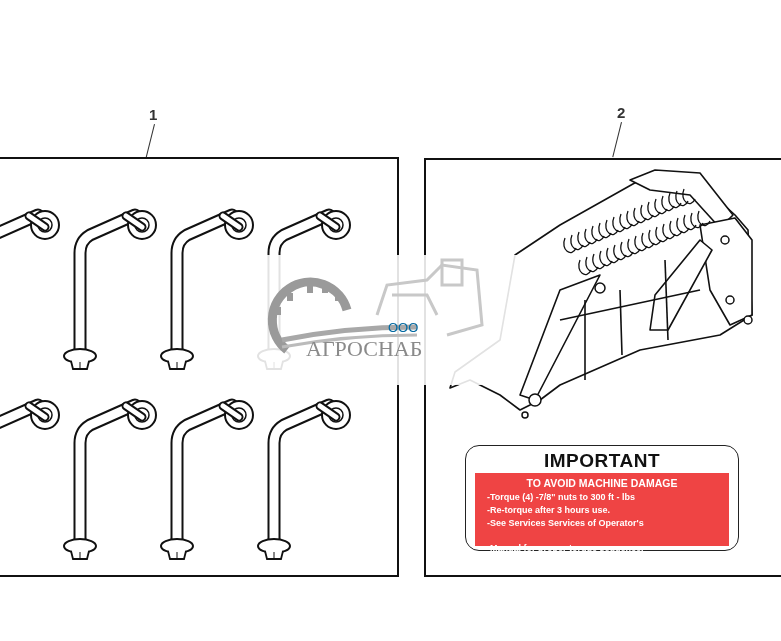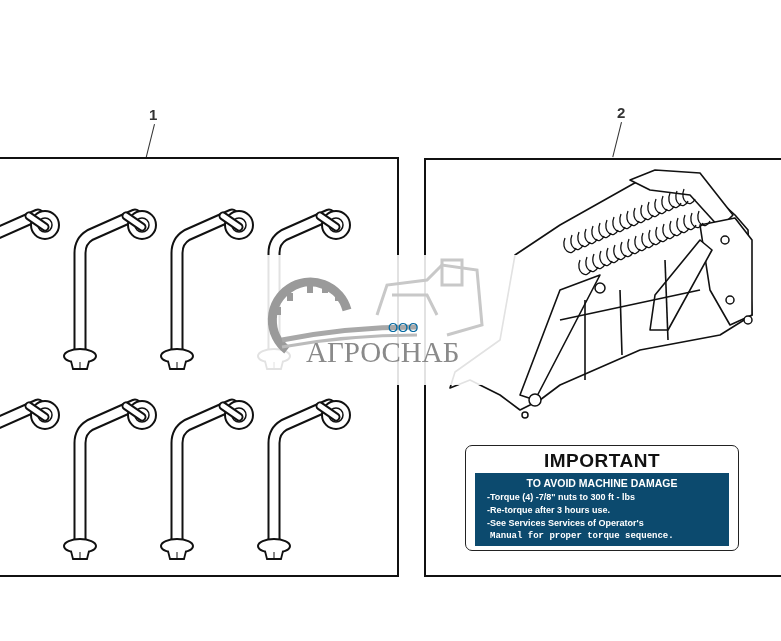--- a/index.html
+++ b/index.html
@@ -3,28 +3,28 @@
 <meta charset="utf-8">
 <style>
   html,body{margin:0;padding:0;background:#ffffff;}
   body{width:781px;height:641px;position:relative;overflow:hidden;font-family:"Liberation Sans",sans-serif;}
   .box{position:absolute;border:2px solid #111;background:#fff;box-sizing:border-box;}
   #box1{left:-4px;top:157px;width:403px;height:420px;}
   #box2{left:424px;top:158px;width:370px;height:419px;border-right:none;}
   .callout{position:absolute;font-size:15px;font-weight:bold;color:#333;}
   .leader{position:absolute;width:1px;background:#333;transform-origin:top left;}
   svg{position:absolute;left:0;top:0;}
-  .label{position:absolute;left:465px;top:445px;width:274px;height:106px;border:1.5px solid #222;border-radius:7px;background:#fff;box-sizing:border-box;}
+  .label{position:absolute;left:465px;top:445px;width:274px;height:106px;border:1.5px solid #222;border-radius:14px;background:#fff;box-sizing:border-box;}
   .label-title{position:absolute;left:0;right:0;top:4px;text-align:center;font-size:19px;font-weight:bold;letter-spacing:0.5px;color:#111;}
-  .label-body{position:absolute;left:9px;right:9px;top:27px;height:73px;background:#0c4a6e;color:#fff;font-size:9px;font-weight:bold;}
+  .label-body{position:absolute;left:9px;right:9px;top:27px;height:73px;background:#ef4444;color:#fff;font-size:9px;font-weight:bold;}
   .label-heading{text-align:center;font-size:10.5px;margin-top:4px;}
   .label-line{margin-left:12px;margin-top:3px;}
-  .label-line.indent{margin-left:15px;margin-top:3px;font-family:Liberation Mono, monospace;}
+  .label-line.indent{margin-left:15px;margin-top:15px;}
   .watermark{position:absolute;left:247px;top:255px;width:275px;height:130px;background:rgba(255,255,255,0.88);}
-  .wm-text{position:absolute;left:306px;top:336px;font-family:"Liberation Serif",serif;font-size:29px;color:#8a8a8a;letter-spacing:0px;}
+  .wm-text{position:absolute;left:306px;top:336px;font-family:"Liberation Serif",serif;font-size:22px;color:#8a8a8a;letter-spacing:0px;}
   .wm-ooo{position:absolute;left:388px;top:320px;font-size:13px;color:#0369a1;font-family:"Liberation Sans",sans-serif;}
 </style>
 </head>
 <body>
 
 <div class="callout" style="left:149px;top:106px;">1</div>
 <div class="leader" style="left:154px;top:124px;height:34px;transform:rotate(14deg);"></div>
 
 <div class="callout" style="left:617px;top:104px;">2</div>
 <div class="leader" style="left:621px;top:122px;height:36px;transform:rotate(14deg);"></div>

